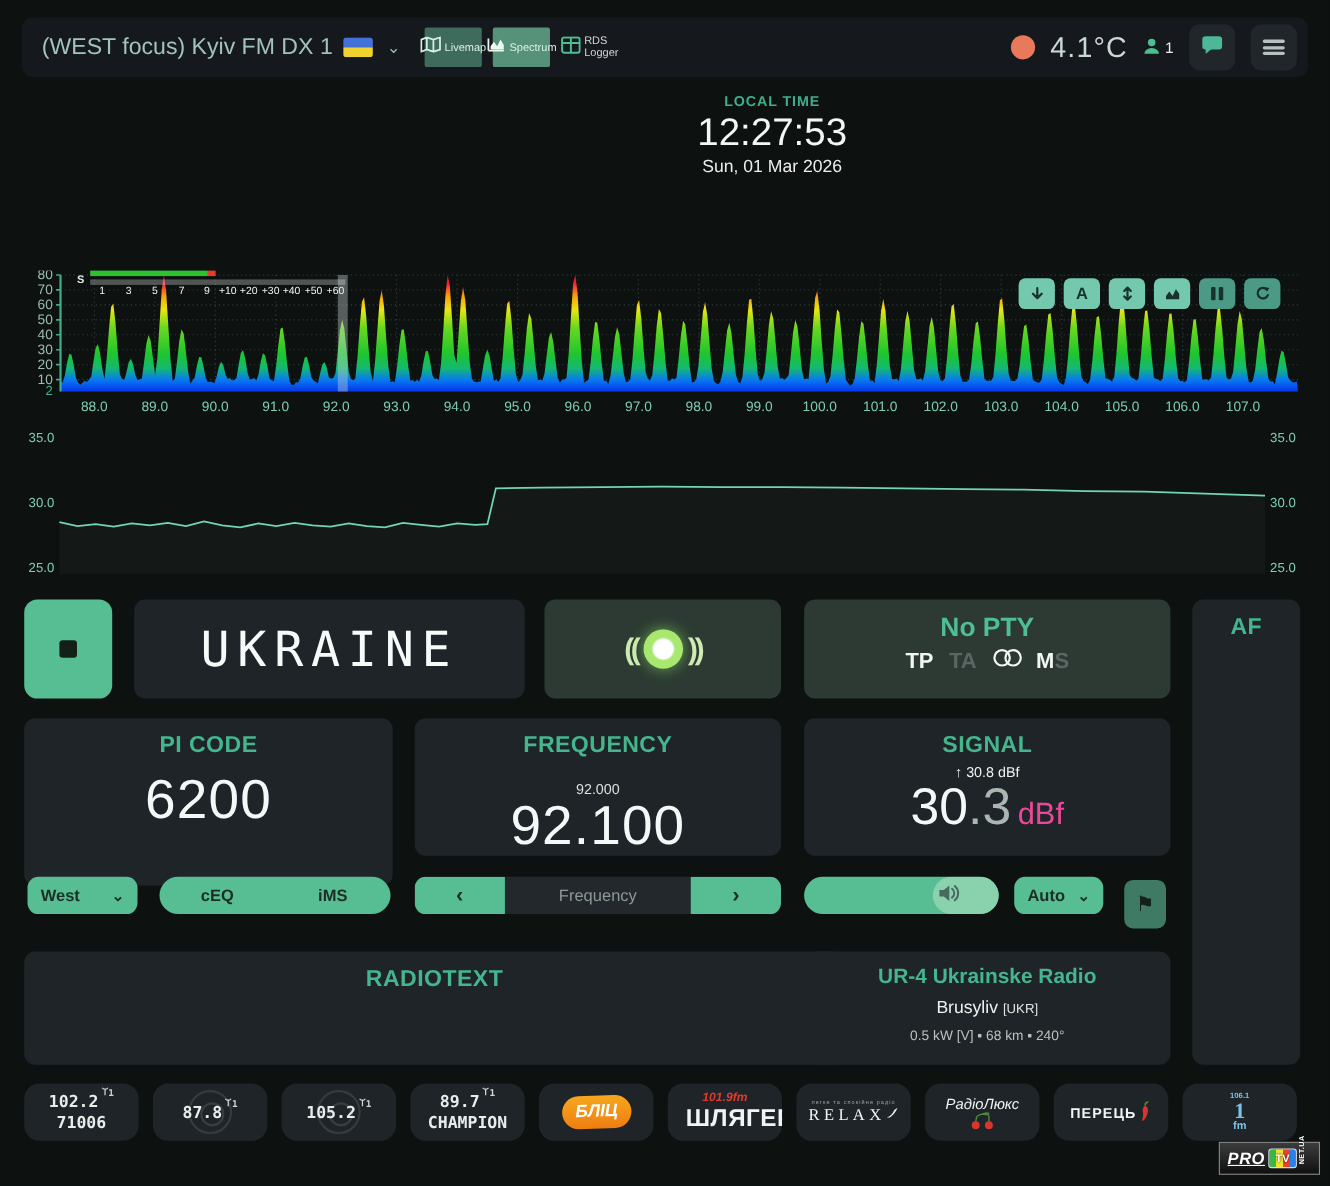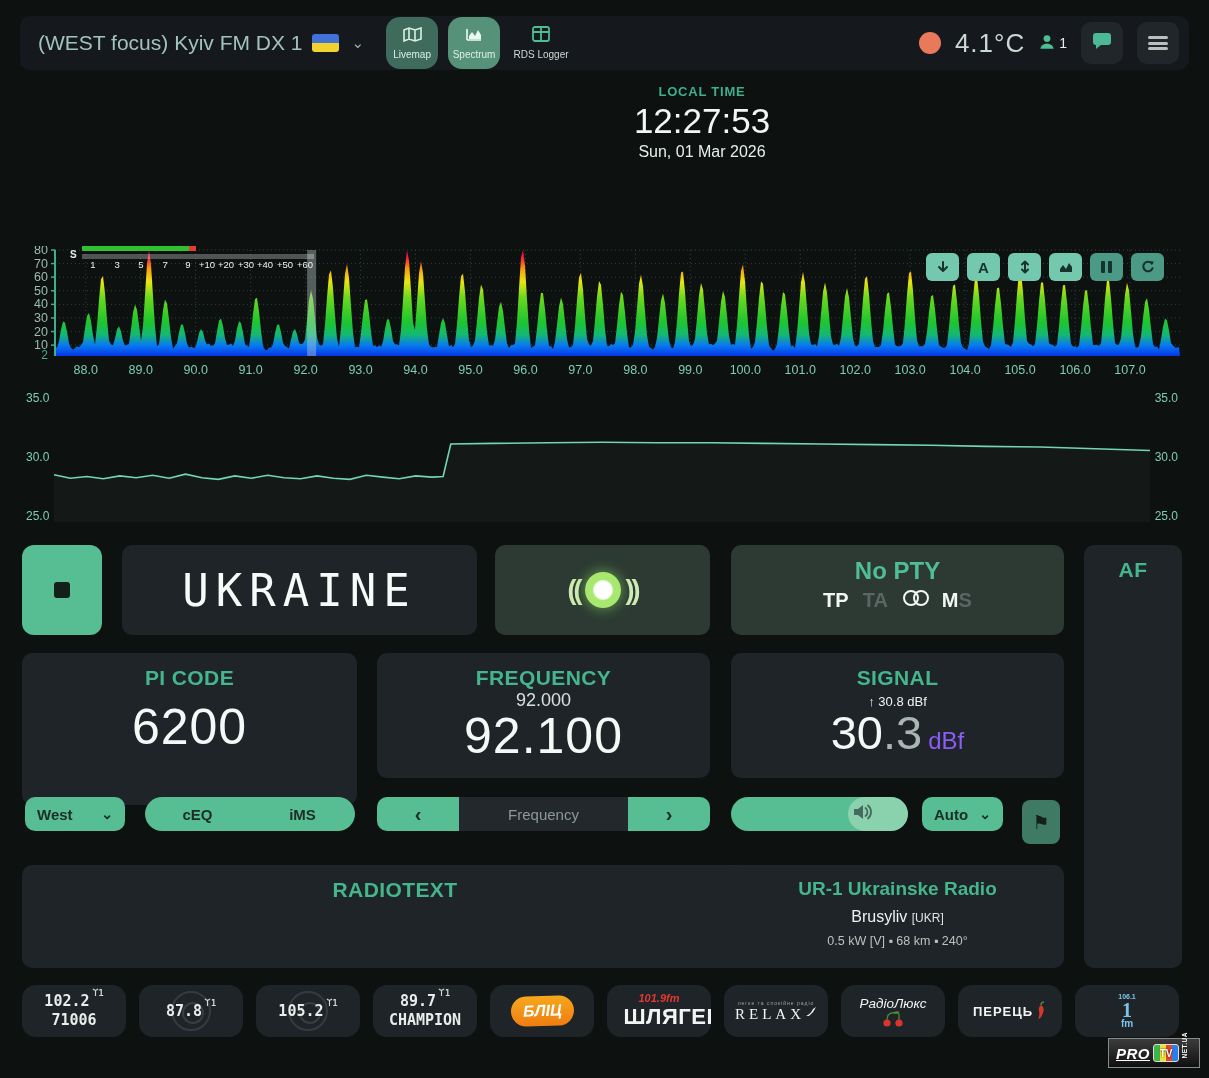--- a/index.html
+++ b/index.html
@@ -8,21 +8,21 @@
   .screen { position:relative; width:1209px; height:1078px; background:#0d1211; overflow:hidden; }
 
   
   .topbar { position:absolute; left:20px; top:16px; width:1169px; height:54px; background:#15191d;
             border-radius:10px; display:flex; align-items:center; padding:0 10px 0 18px; }
   .station-title { color:#a2c3bb; font-size:21px; display:flex; align-items:center; gap:10px; cursor:pointer; }
   .ua-flag { width:27px; height:18px; border-radius:3px; overflow:hidden; display:inline-block; }
   .ua-flag .b { height:9px; background:#4272d7; } .ua-flag .y { height:9px; background:#f2d22e; }
   .title-chevron { color:#9ab8b0; font-size:15px; margin-left:2px; }
   .nav-group { display:flex; gap:10px; margin-left:22px; }
-  .nav-btn { width:52px; height:52px; border-radius:14px; display:flex; flex-direction:column; align-items:center;
+  .nav-btn { width:52px; height:36px; border-radius:2px; display:flex; align-items:center;
              justify-content:center; gap:3px; cursor:pointer; }
   .nav-btn.map { background:#3f6b5d; } .nav-btn.spec { background:#569179; }
   .nav-btn.plain { background:transparent; width:62px; }
   .nav-btn .lbl { font-size:10px; color:#daf0e6; }
   .topbar-right { margin-left:auto; display:flex; align-items:center; gap:14px; }
   .temp-dot { width:22px; height:22px; border-radius:50%; background:#e8795a; }
   .temp-text { font-size:26px; color:#ccd8d4; letter-spacing:1px; }
   .listeners { display:flex; align-items:center; gap:4px; font-size:14px; color:#e6edea; }
   .icon-sq { width:42px; height:42px; border-radius:10px; background:#20262a; display:flex; align-items:center;
              justify-content:center; cursor:pointer; }
@@ -68,26 +68,26 @@
   .pty { color:#4fbd96; font-weight:bold; font-size:24px; margin-top:12px; }
   .rds-flags { display:flex; align-items:center; justify-content:center; gap:14px; margin-top:4px; font-size:20px; font-weight:bold; }
   .flag-on { color:#f2f6f4; } .flag-off { color:#5a6663; }
   .ms span:last-child { color:#5a6663; }
   .af-panel { left:1084px; top:545px; width:98px; height:423px; }
 
   .pi-panel { left:22px; top:653px; width:335px; height:152px; text-align:center; }
   .freq-panel { left:377px; top:653px; width:333px; height:125px; text-align:center; }
   .sig-panel { left:731px; top:653px; width:333px; height:125px; text-align:center; }
   .big-val { font-size:50px; color:#f4f8f6; margin-top:8px; letter-spacing:1px; }
-  .freq-small { font-size:18px; color:#d8e0dc; margin-top:0; }
+  .freq-small { font-size:13px; color:#d8e0dc; margin-top:20px; }
   .freq-big { font-size:50px; color:#f4f8f6; margin-top:-4px; letter-spacing:1px; }
   .sig-small { font-size:13px; color:#eef3f1; margin-top:4px; }
   .sig-big { font-size:47px; margin-top:-4px; }
   .sig-big .int { color:#f4f8f6; } .sig-big .dec { color:#aab6b1; }
-  .sig-big .unit { color:#8b5cf6; font-size:24px; margin-left:6px; }
+  .sig-big .unit { color:#ec4899; font-size:28px; margin-left:6px; }
 
   
   .ctl { position:absolute; top:797px; height:34px; border-radius:10px; }
   .green { background:#57bd92; color:#1c2e26; }
   .select { display:flex; align-items:center; justify-content:space-between; padding:0 12px; font-size:15px;
             font-weight:bold; cursor:pointer; }
   .sel-chev { font-size:14px; }
   .eq-pill { left:145px; width:210px; border-radius:25px; display:flex; }
   .eq-pill div { flex:1; display:flex; align-items:center; justify-content:center; font-weight:bold; font-size:15px; cursor:pointer; }
   .stepper { left:377px; width:333px; display:flex; overflow:hidden; background:#22282c; }
@@ -451,21 +451,21 @@
   </div>
   <div class="ctl flag-btn">
     <span>⚑</span>
   </div>
 
   <div class="panel rt-panel">
     <div class="p-head">RADIOTEXT</div>
     <div></div>
   </div>
   <div class="panel st-panel">
-    <div class="st-name">UR-1 Ukrainske Radio</div>
+    <div class="st-name">UR-4 Ukrainske Radio</div>
     <div class="st-city">
       <span>Brusyliv</span> <span class="cc">[UKR]</span>
     </div>
     <div class="st-det">0.5 kW [V] ▪ 68 km ▪ 240°</div>
   </div>
 
   <div class="presets">
     <div class="preset">
       <div class="mono"><span>102.2</span><span class="ant-badge"><svg width="7" height="8" viewBox="0 0 8 9">
               <path d="M4,3 V9 M1,1 Q4,4 7,1" fill="none" stroke="#cfd8d4" stroke-width="1.3"></path>

